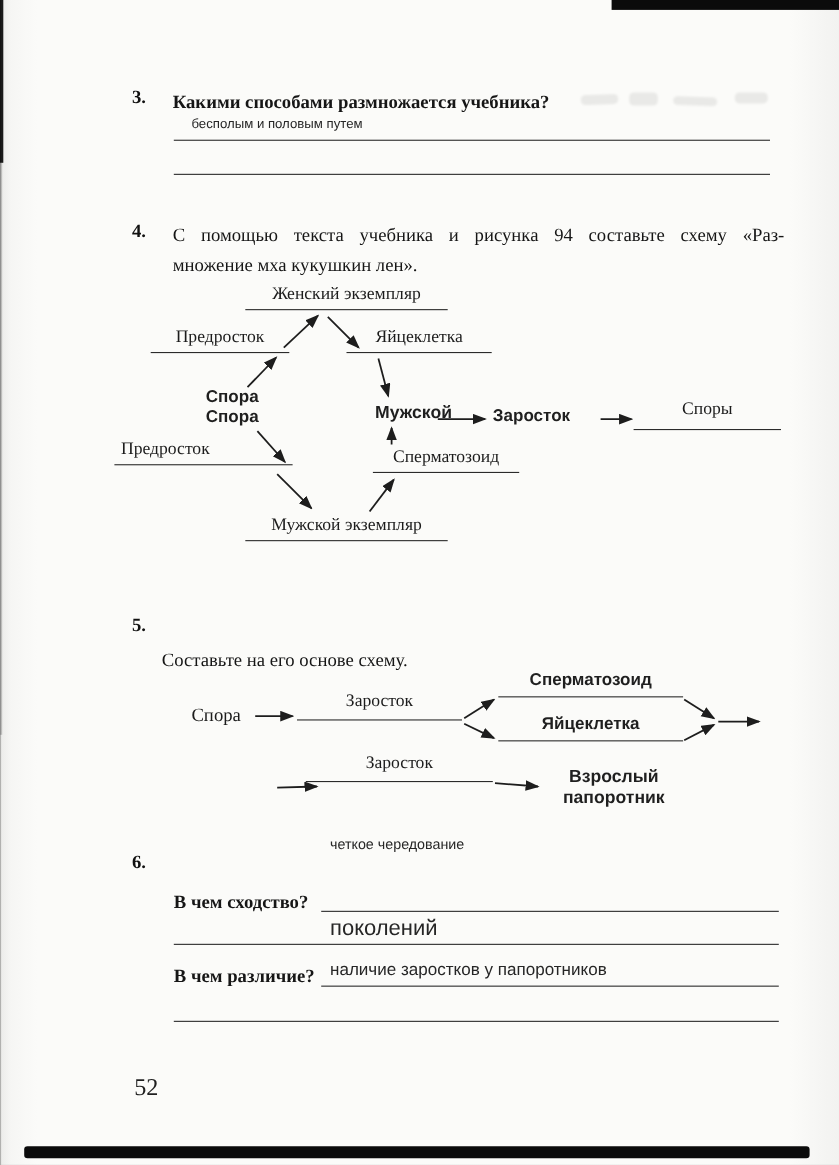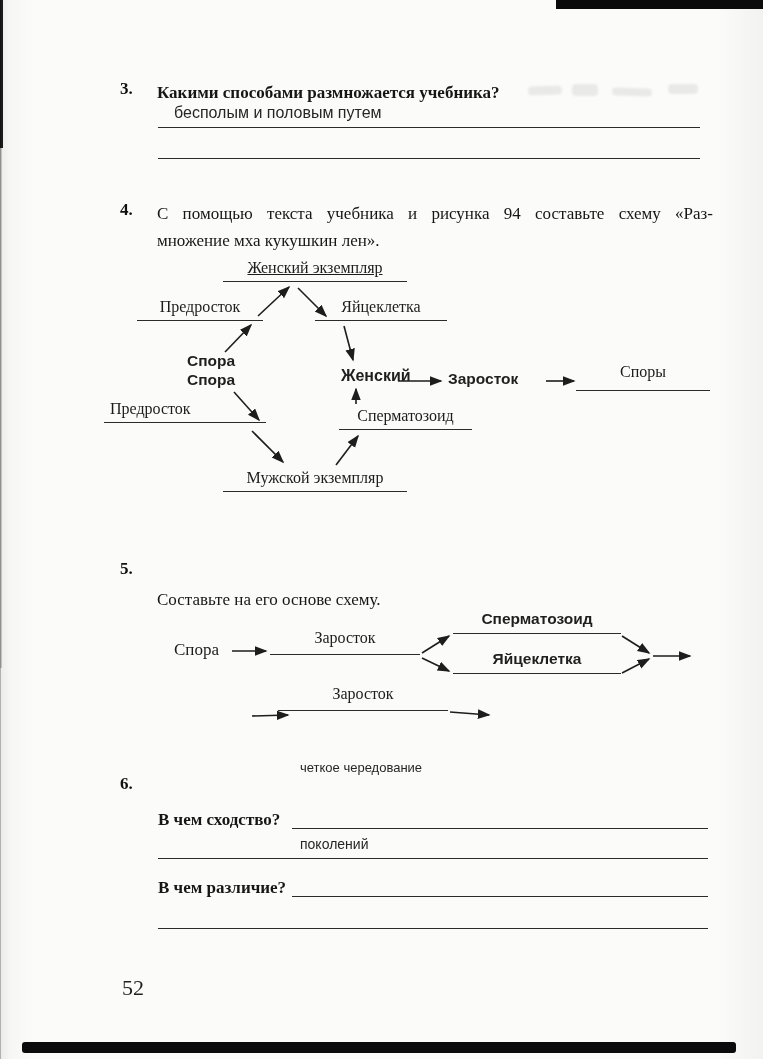--- a/index.html
+++ b/index.html
@@ -32,37 +32,37 @@
   <div class="abs" style="left:0;top:148px;width:2px;height:520px;background:rgba(0,0,0,0.18);"></div>
   <div class="abs" style="left:0;top:0;width:1px;height:100%;background:rgba(0,0,0,0.25);"></div>
   <div class="abs blackbar" style="left:22px;top:1042px;width:714px;height:11px;border-radius:3px;"></div>
   <div class="abs smudge" style="left:528px;top:86px;width:34px;height:9px;transform:rotate(-2deg);"></div>
   <div class="abs smudge" style="left:572px;top:84px;width:26px;height:12px;"></div>
   <div class="abs smudge" style="left:612px;top:88px;width:40px;height:8px;transform:rotate(2deg);"></div>
   <div class="abs smudge" style="left:668px;top:84px;width:30px;height:10px;"></div>
 
   <div class="abs qnum" style="left:120px;top:79px;">3.</div>
   <div class="abs qtext bold" style="left:157px;top:79px;">Какими способами размножается учебника?</div>
-  <div class="abs ans" style="left:174px;top:103px;font-size:16px;">бесполым и половым путем</div>
+  <div class="abs ans" style="left:174px;top:103px;font-size:12px;">бесполым и половым путем</div>
   <div class="abs hline" style="left:158px;top:127px;width:542px;"></div>
   <div class="abs hline" style="left:158px;top:158px;width:542px;"></div>
 
   <div class="abs qnum" style="left:120px;top:200px;">4.</div>
   <div class="abs qtext justify" style="left:157px;top:200px;width:556px;">С помощью текста учебника и рисунка 94 составьте схему «Раз-</div>
   <div class="abs qtext" style="left:157px;top:227px;">множение мха кукушкин лен».</div>
 
-  <div class="abs printed u" style="left:223px;top:258px;width:184px;text-decoration:underline;">Женский экземпляр</div>
+  <div class="abs printed u" style="left:223px;top:258px;width:184px;">Женский экземпляр</div>
   <div class="abs printed u" style="left:137px;top:297px;width:126px;">Предросток</div>
   <div class="abs printed u" style="left:315px;top:297px;width:132px;">Яйцеклетка</div>
   <div class="abs" style="left:187px;top:351px;">
     <div class="ansb">Спора</div>
     <div class="ansb">Спора</div>
   </div>
   <div class="abs printed u" style="left:104px;top:399px;width:156px;text-align:left;padding-left:6px;">Предросток</div>
-  <div class="abs ansb" style="left:341px;top:366px;font-size:16px;">Женский</div>
+  <div class="abs ansb" style="left:341px;top:366px;font-size:16px;">Мужской</div>
   <div class="abs ansb" style="left:448px;top:369px;">Заросток</div>
   <div class="abs printed u" style="left:576px;top:362px;width:134px;padding-bottom:8px;">Споры</div>
   <div class="abs printed u" style="left:339px;top:406px;width:133px;">Сперматозоид</div>
   <div class="abs printed u" style="left:223px;top:468px;width:184px;">Мужской экземпляр</div>
 
   <svg class="abs" style="left:0;top:250px;" width="763" height="270" viewBox="0 0 763 270">
     <defs>
       <marker id="ah1" markerWidth="8" markerHeight="8" refX="7" refY="3" orient="auto">
         <path d="M0,0 L8,3 L0,6 z" fill="#1d1d1d"></path>
       </marker>
@@ -75,27 +75,31 @@
       <line x1="398" y1="131" x2="441" y2="131" marker-end="url(#ah1)"></line>
       <line x1="546" y1="131" x2="574" y2="131" marker-end="url(#ah1)"></line>
       <line x1="356" y1="154" x2="356" y2="139" marker-end="url(#ah1)"></line>
       <line x1="234" y1="142" x2="259" y2="170" marker-end="url(#ah1)"></line>
       <line x1="252" y1="181" x2="283" y2="212" marker-end="url(#ah1)"></line>
       <line x1="336" y1="215" x2="358" y2="186" marker-end="url(#ah1)"></line>
     </g>
   </svg>
 
   <div class="abs qnum" style="left:120px;top:559px;">5.</div>
-  <div class="abs qtext" style="left:157px;top:586px;">Составьте на его основе схему.</div>
+  <div class="abs qtext" style="left:147px;top:586px;">Составьте на его основе схему.</div>
 
   <div class="abs printed" style="left:174px;top:640px;font-size:17px;">Спора</div>
   <div class="abs printed u" style="left:270px;top:628px;width:150px;padding-bottom:6px;">Заросток</div>
   <div class="abs ansb u" style="left:453px;top:609px;width:168px;padding-bottom:5px;">Сперматозоид</div>
   <div class="abs ansb u" style="left:453px;top:649px;width:168px;padding-bottom:5px;">Яйцеклетка</div>
   <div class="abs printed u" style="left:278px;top:684px;width:170px;padding-bottom:6px;">Заросток</div>
+  <div class="abs center" style="left:492px;top:697px;width:132px;">
+    <div class="ansb" style="font-size:16px;">Взрослый</div>
+    <div class="ansb" style="font-size:16px;">папоротник</div>
+  </div>
 
   <svg class="abs" style="left:0;top:600px;" width="763" height="140" viewBox="0 0 763 140">
     <defs>
       <marker id="ah2" markerWidth="8" markerHeight="8" refX="7" refY="3" orient="auto">
         <path d="M0,0 L8,3 L0,6 z" fill="#1d1d1d"></path>
       </marker>
     </defs>
     <g stroke="#1d1d1d" stroke-width="1.6" fill="none">
       <line x1="232" y1="51" x2="266" y2="51" marker-end="url(#ah2)"></line>
       <line x1="422" y1="53" x2="449" y2="36" marker-end="url(#ah2)"></line>
@@ -106,22 +110,23 @@
       <line x1="252" y1="116" x2="288" y2="115" marker-end="url(#ah2)"></line>
       <line x1="450" y1="112" x2="489" y2="115" marker-end="url(#ah2)"></line>
     </g>
   </svg>
 
   <div class="abs qnum" style="left:120px;top:774px;">6.</div>
 
   <div class="abs qtext bold" style="left:158px;top:806px;">В чем сходство?</div>
   <div class="abs ans" style="left:300px;top:758px;font-size:13px;">четкое чередование</div>
   <div class="abs hline" style="left:292px;top:828px;width:416px;"></div>
-  <div class="abs ans" style="left:300px;top:835px;font-size:14px;">поколений</div>
+  <div class="abs ans" style="left:300px;top:835px;font-size:20px;">поколений</div>
   <div class="abs hline" style="left:158px;top:858px;width:550px;"></div>
 
   <div class="abs qtext bold" style="left:158px;top:874px;">В чем различие?</div>
+  <div class="abs ans" style="left:300px;top:872px;font-size:15.5px;">наличие заростков у папоротников</div>
   <div class="abs hline" style="left:292px;top:896px;width:416px;"></div>
   <div class="abs hline" style="left:158px;top:928px;width:550px;"></div>
 
   <div class="abs" style="left:122px;top:975px;font-size:22px;font-family:'Liberation Serif',serif;color:#1f1f1f;">52</div>
 
 </div>
 
 </body></html>

